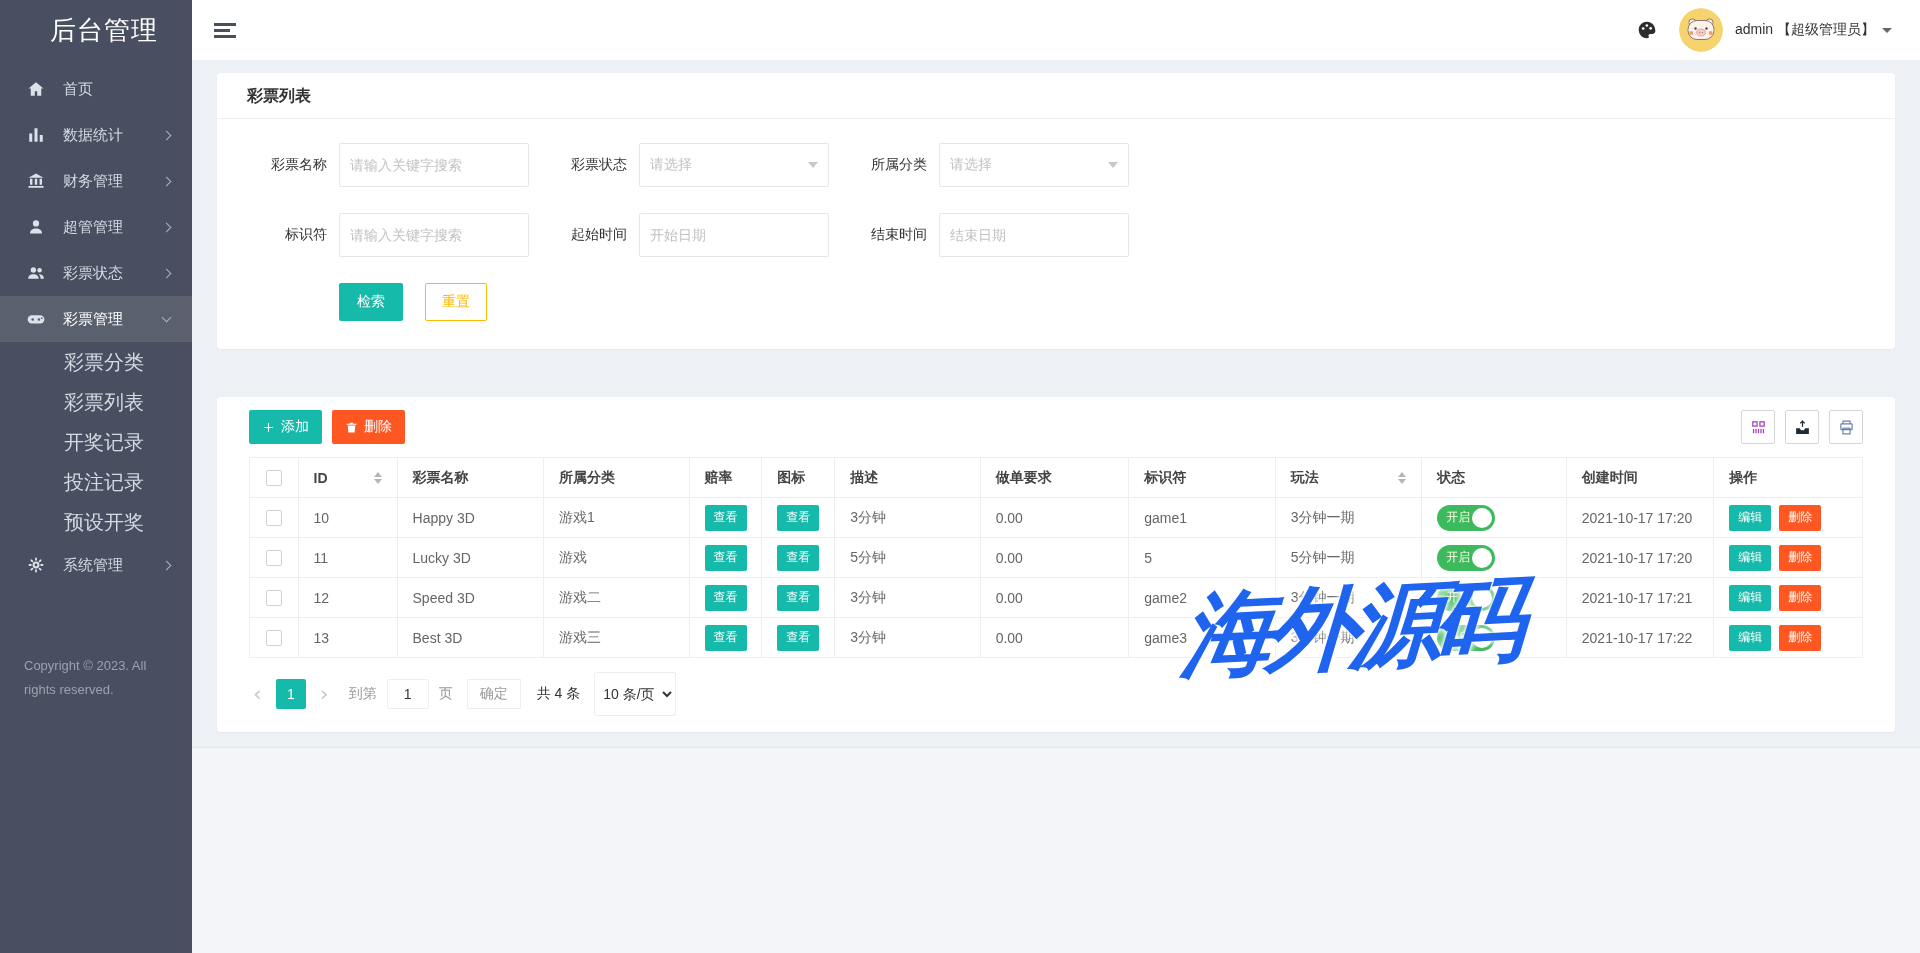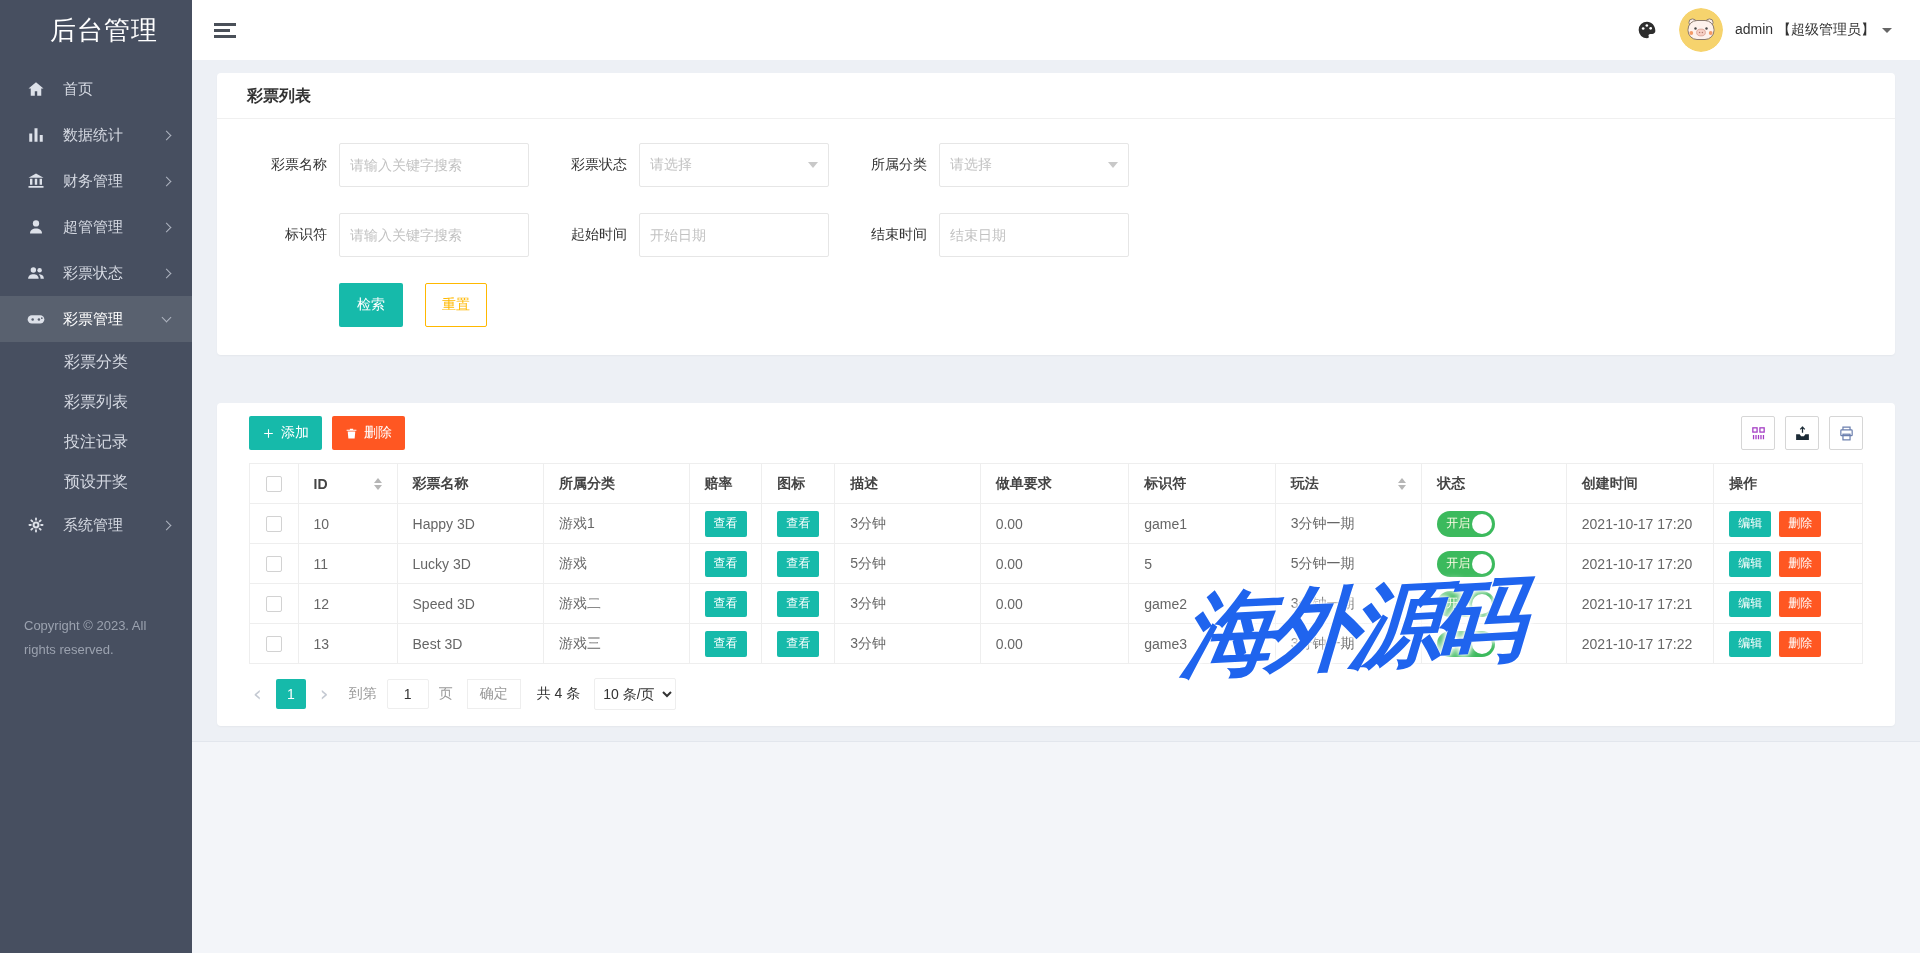--- a/index.html
+++ b/index.html
@@ -14,21 +14,21 @@
   .side-title { height:60px; line-height:60px; padding-left:50px; font-size:26px; color:#fff; letter-spacing:1px; }
   .menu { margin-top:6px; }
   .menu-item { height:46px; display:flex; align-items:center; padding:0 22px 0 26px; font-size:15px; color:#d5d9e2; cursor:pointer; }
   .menu-item.active { background:#59616f; color:#fff; }
   .mi-icon { width:20px; height:20px; margin-right:17px; display:flex; align-items:center; justify-content:center; flex:none; }
   .mi-icon svg { display:block; }
   .mi-label { flex:1; }
   .chev { width:7px; height:7px; border-right:1.6px solid #aeb4c0; border-bottom:1.6px solid #aeb4c0; flex:none; }
   .chev.r { transform:rotate(-45deg); }
   .chev.d { transform:rotate(45deg); margin-top:-3px; }
-  .submenu-item { height:40px; line-height:40px; padding-left:64px; font-size:16px; color:#d5d9e2; cursor:pointer; }
+  .submenu-item { height:40px; line-height:40px; padding-left:64px; font-size:20px; color:#d5d9e2; cursor:pointer; }
   .side-copy { margin-top:66px; padding:0 20px 0 24px; font-size:13px; color:#9ba2af; line-height:1.85; }
   
   .main { flex:1; display:flex; flex-direction:column; min-width:0; }
   .topbar { height:60px; background:#fff; display:flex; align-items:center; padding:0 28px 0 22px; flex:none; }
   .hamburger { width:24px; cursor:pointer; }
   .hamburger div { height:3px; background:#4a5059; margin:3px 0; width:22px; }
   .hamburger div:nth-child(2) { width:16px; }
   .topbar-right { margin-left:auto; display:flex; align-items:center; }
   .palette-btn { margin-right:22px; cursor:pointer; display:flex; }
   .avatar { width:44px; height:44px; border-radius:50%; overflow:hidden; flex:none; cursor:pointer; }
@@ -41,21 +41,21 @@
   .card-head { height:46px; line-height:46px; padding:0 30px; border-bottom:1px solid #f0f0f0; font-size:16px; font-weight:bold; color:#333; }
   .form-body { padding:24px 30px 28px; }
   .form-row { display:flex; margin-bottom:26px; }
   .fgroup { display:flex; align-items:center; width:300px; }
   .flabel { width:80px; text-align:right; margin-right:12px; font-size:14px; color:#333; flex:none; }
   .finput, .fselect { width:190px; height:44px; border:1px solid #e6e6e6; border-radius:2px; padding:0 10px; font-size:14px; color:#333; background:#fff; }
   .finput::placeholder { color:#c2c2c2; }
   .fselect { display:flex; align-items:center; justify-content:space-between; color:#c2c2c2; cursor:pointer; }
   .sel-caret { width:0; height:0; border-left:5px solid transparent; border-right:5px solid transparent; border-top:6px solid #c8c8c8; }
   .btn-row { padding-left:92px; display:flex; margin-bottom:0; }
-  .btn { height:44px; border-radius:2px; font-size:14px; cursor:pointer; }
+  .btn { height:38px; border-radius:2px; font-size:14px; cursor:pointer; }
   .btn-search { background:#16baaa; color:#fff; border:none; padding:0 18px; }
   .btn-reset { background:#fff; color:#ffb800; border:1px solid #ffb800; padding:0 16px; margin-left:22px; }
   
   .table-card { margin-top:48px; padding:13px 32px 16px; }
   .tc-toolbar { display:flex; align-items:center; margin-bottom:13px; }
   .btn-add, .btn-del { height:34px; border:none; border-radius:2px; color:#fff; font-size:14px; padding:0 13px; display:inline-flex; align-items:center; cursor:pointer; }
   .btn-add { background:#16baaa; }
   .btn-del { background:#ff5722; margin-left:10px; }
   .btn-add svg, .btn-del svg { margin-right:6px; }
   .tc-tools { margin-left:auto; display:flex; gap:10px; }
@@ -78,21 +78,21 @@
   .sw-knob { position:absolute; right:3px; top:3px; width:20px; height:20px; border-radius:50%; background:#fff; }
   
   .pager { display:flex; align-items:center; margin-top:14px; font-size:14px; color:#666; }
   .pg-arrow { font-size:22px; color:#c4c9d2; font-family:"DejaVu Sans",sans-serif; line-height:1; cursor:pointer; padding:0 4px; }
   .pg-cur { width:30px; height:30px; background:#16baaa; color:#fff; display:flex; align-items:center; justify-content:center; border-radius:2px; margin:0 10px; font-size:14px; cursor:default; }
   .pg-goto { margin-left:16px; color:#999; }
   .pg-input { width:42px; height:30px; border:1px solid #eee; border-radius:2px; text-align:center; font-size:14px; color:#333; margin:0 10px; }
   .pg-page { color:#999; }
   .pg-confirm { height:30px; padding:0 12px; background:#fff; border:1px solid #eee; border-radius:0; color:#999; font-size:14px; margin-left:14px; cursor:pointer; }
   .pg-total { margin-left:16px; color:#333; }
-  .pg-select { height:32px; border:1px solid #eee; border-radius:2px; color:#333; font-size:14px; margin-left:14px; background:#fff; padding:0 4px; }
+  .pg-select { height:44px; border:1px solid #eee; border-radius:2px; color:#333; font-size:14px; margin-left:14px; background:#fff; padding:0 4px; }
   
   .watermark {
     position:absolute; left:1182px; top:566px; z-index:40; pointer-events:none;
     font-family:"DejaVu Serif","Liberation Serif",serif; font-weight:bold; font-style:italic;
     font-size:92px; letter-spacing:-8px; color:#1f64ee;
     transform:rotate(-3deg) skewX(-6deg);
     text-shadow:0 0 3px #fff,0 0 6px #fff,0 0 9px rgba(255,255,255,.9);
   }
 </style>
 </head>
@@ -164,20 +164,21 @@
             <circle cx="19" cy="11" r="1" fill="#59616f"></circle>
           </svg>
       </span>
       <span class="mi-label">彩票管理</span>
       <span class="chev d"></span>
     </div>
 
     <div class="submenu">
       <div class="submenu-item">彩票分类</div>
       <div class="submenu-item">彩票列表</div>
+      <div class="submenu-item">开奖记录</div>
       <div class="submenu-item">投注记录</div>
       <div class="submenu-item">预设开奖</div>
     </div>
 
     <div class="menu-item">
       <span class="mi-icon">
         <svg width="18" height="18" viewBox="0 0 24 24" fill="#dde1e9">
           <circle cx="12" cy="12" r="4.6"></circle>
           <rect x="10.8" y="2" width="2.4" height="4.4" rx="1.1"></rect>
           <rect x="10.8" y="2" width="2.4" height="4.4" rx="1.1" transform="rotate(45 12 12)"></rect>

